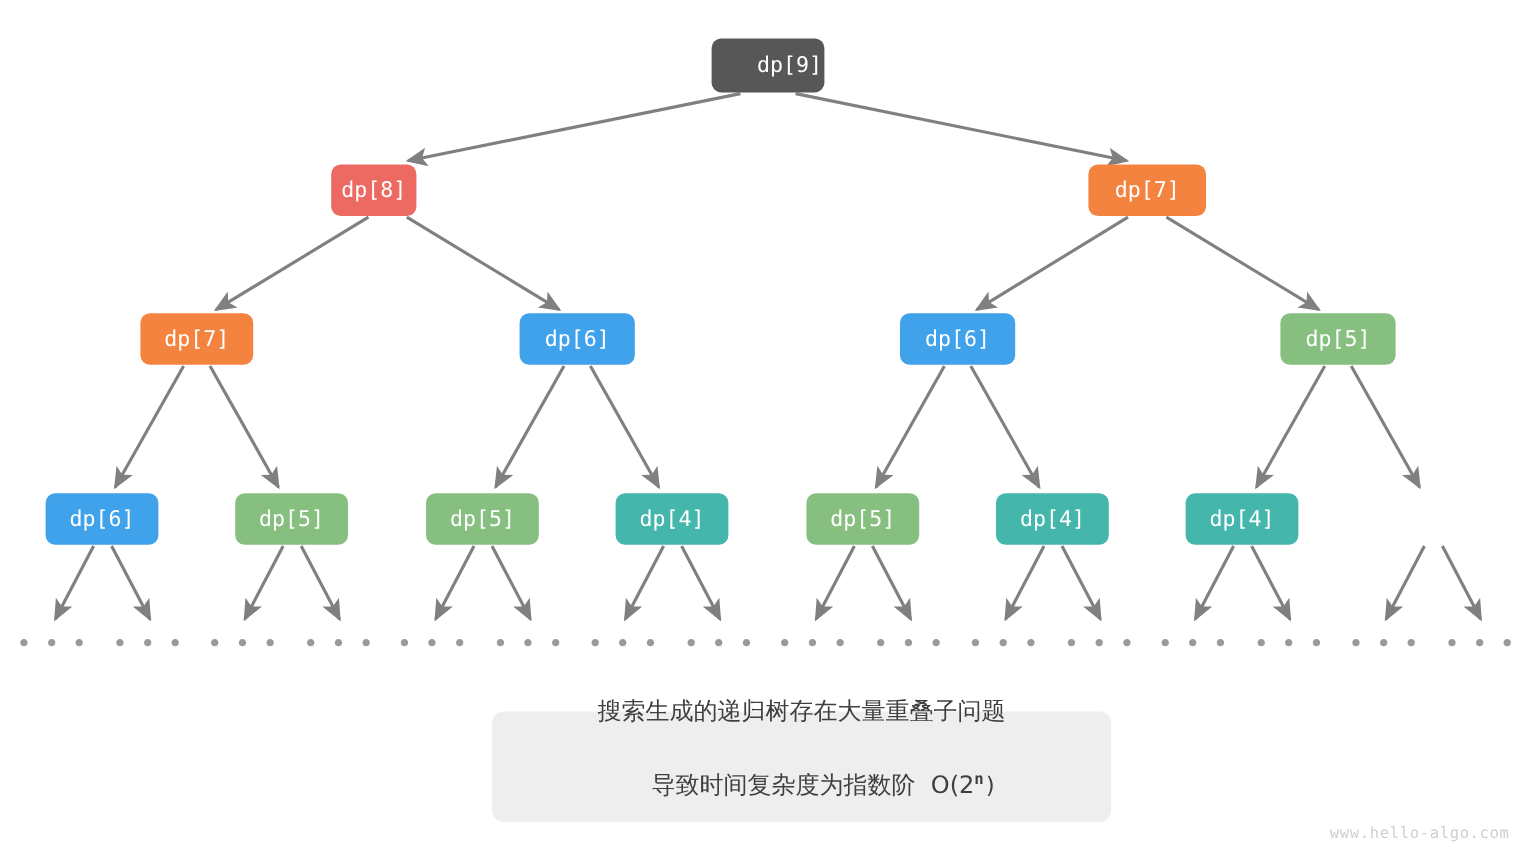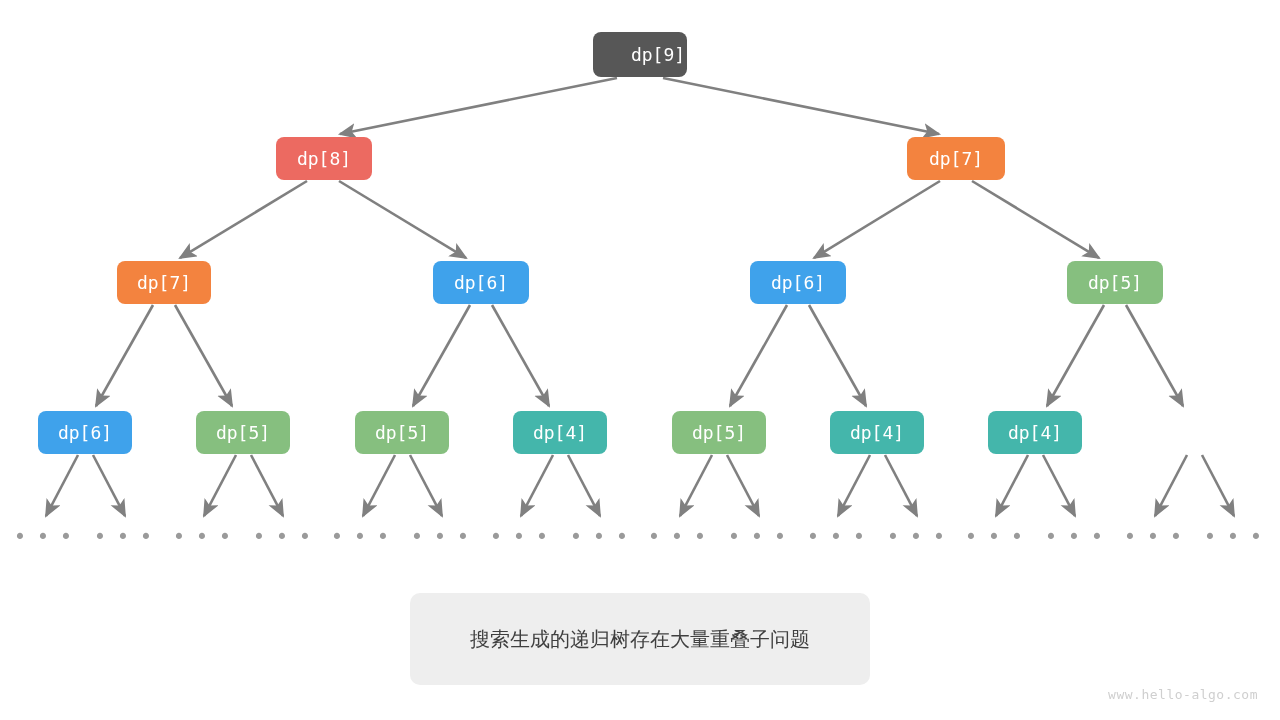--- a/index.html
+++ b/index.html
@@ -50,21 +50,21 @@
     font-size: 21px;
     letter-spacing: 2px;
     line-height: 1;
     transform: translate(-50%, -50%);
     white-space: nowrap;
   }
   #caption-box {
     position: absolute;
     left: 410px;
     top: 593px;
-    width: 460px;
+    width: 516px;
     height: 92px;
     background: #eeeeee;
     border-radius: 10px;
     display: flex;
     flex-direction: column;
     align-items: center;
     justify-content: center;
     box-sizing: border-box;
   }
   .caption-line {
@@ -148,21 +148,21 @@
       <line x1="1043" y1="455" x2="1075" y2="516" stroke="#808080" stroke-width="2.6" marker-end="url(#arrowhead)"></line>
       <line x1="1187" y1="455" x2="1155" y2="516" stroke="#808080" stroke-width="2.6" marker-end="url(#arrowhead)"></line>
       <line x1="1202" y1="455" x2="1234" y2="516" stroke="#808080" stroke-width="2.6" marker-end="url(#arrowhead)"></line>
     </g>
   </svg>
 
   <div class="node" style="width: 94px; height: 45px; left: 593px; top: 31.5px; background: rgb(87, 87, 87); padding-left: 36px;">
     <span class="lbl">dp[9]</span>
   </div>
 
-  <div class="node" style="width: 96px; height: 43px; left: 276px; top: 136.5px; background: rgb(236, 106, 97);">
+  <div class="node" style="width: 71px; height: 43px; left: 276px; top: 136.5px; background: rgb(236, 106, 97);">
     <span class="lbl">dp[8]</span>
   </div>
   <div class="node" style="width: 98px; height: 43px; left: 907px; top: 136.5px; background: rgb(243, 131, 63);">
     <span class="lbl">dp[7]</span>
   </div>
 
   <div class="node" style="width: 94px; height: 43px; left: 117px; top: 260.5px; background: rgb(243, 131, 63);">
     <span class="lbl">dp[7]</span>
   </div>
   <div class="node" style="width: 96px; height: 43px; left: 433px; top: 260.5px; background: rgb(63, 162, 235);">
@@ -211,17 +211,20 @@
       <div class="ellipsis" style="left: 837px; top: 537px; color: rgb(154, 154, 154);">• • •</div>
       <div class="ellipsis" style="left: 917px; top: 537px; color: rgb(154, 154, 154);">• • •</div>
       <div class="ellipsis" style="left: 995px; top: 537px; color: rgb(154, 154, 154);">• • •</div>
       <div class="ellipsis" style="left: 1075px; top: 537px; color: rgb(154, 154, 154);">• • •</div>
       <div class="ellipsis" style="left: 1154px; top: 537px; color: rgb(154, 154, 154);">• • •</div>
       <div class="ellipsis" style="left: 1234px; top: 537px; color: rgb(154, 154, 154);">• • •</div>
     </div>
 
   <div id="caption-box">
     <div class="caption-line">搜索生成的递归树存在大量重叠子问题</div>
+    <div class="caption-line">
+      <span>导致时间复杂度为指数阶  O(2</span><sup>n</sup><span class="mono">)</span>
+    </div>
   </div>
 
   <div id="watermark">www.hello-algo.com</div>
 
 </div>
 
 </body></html>

